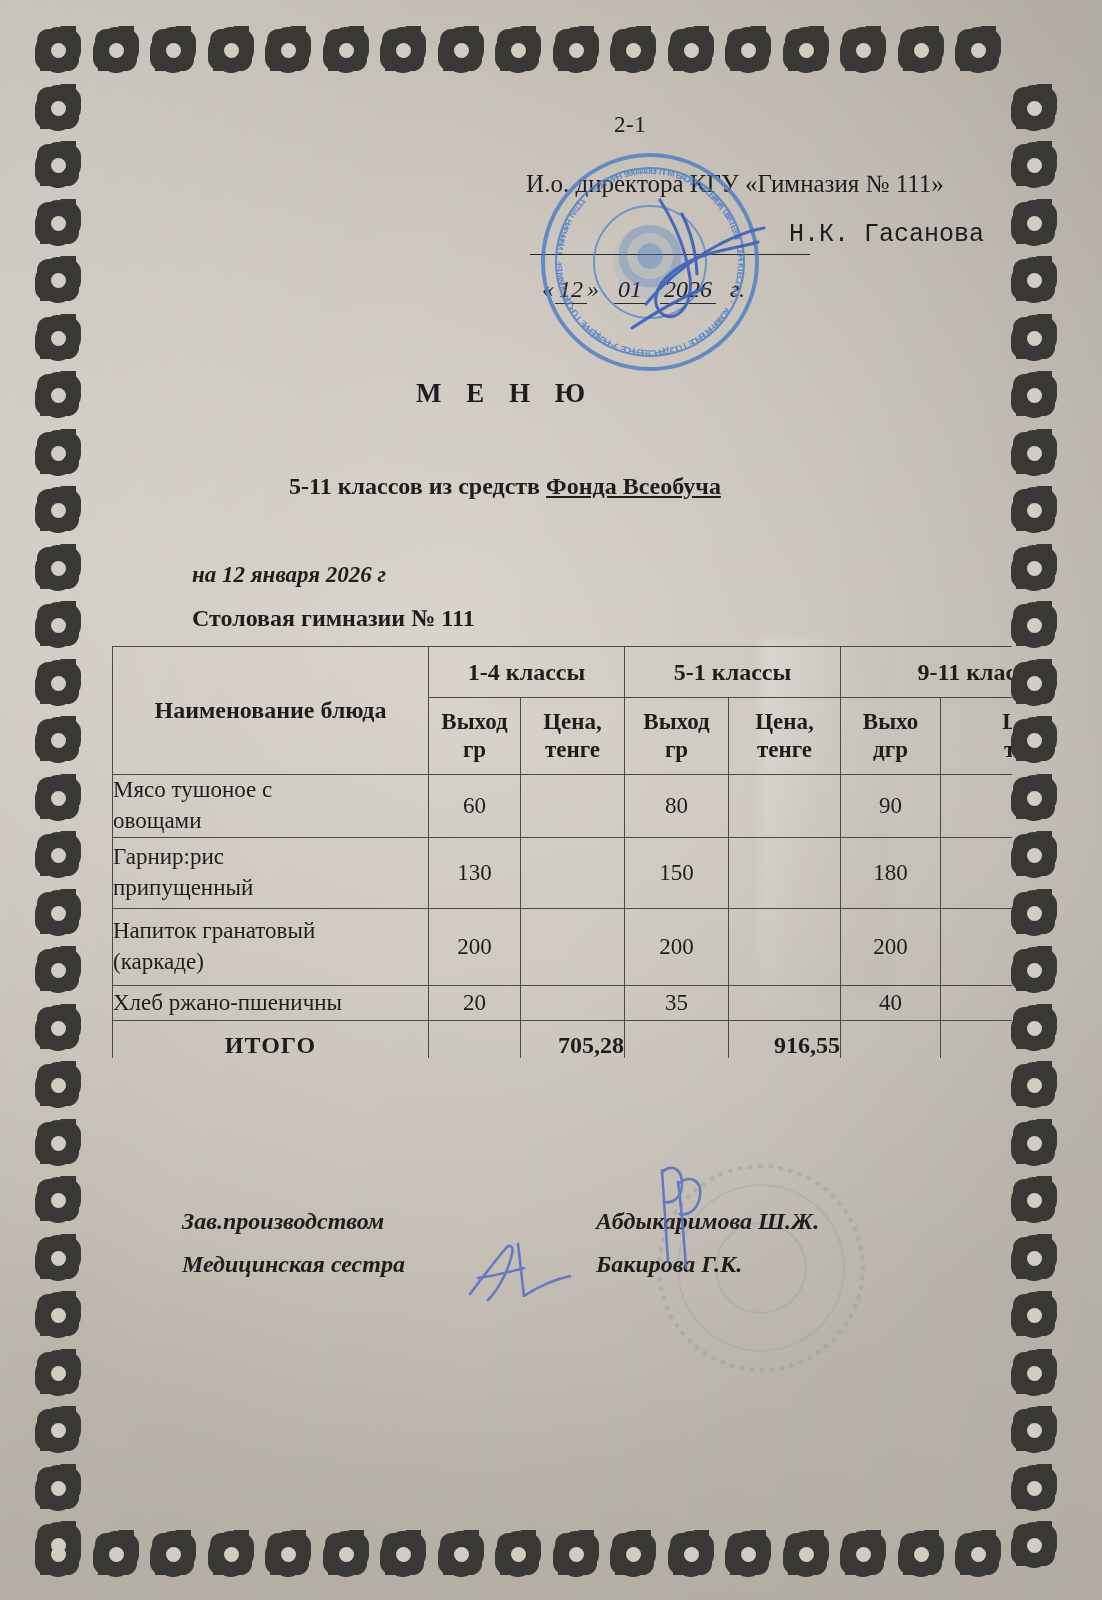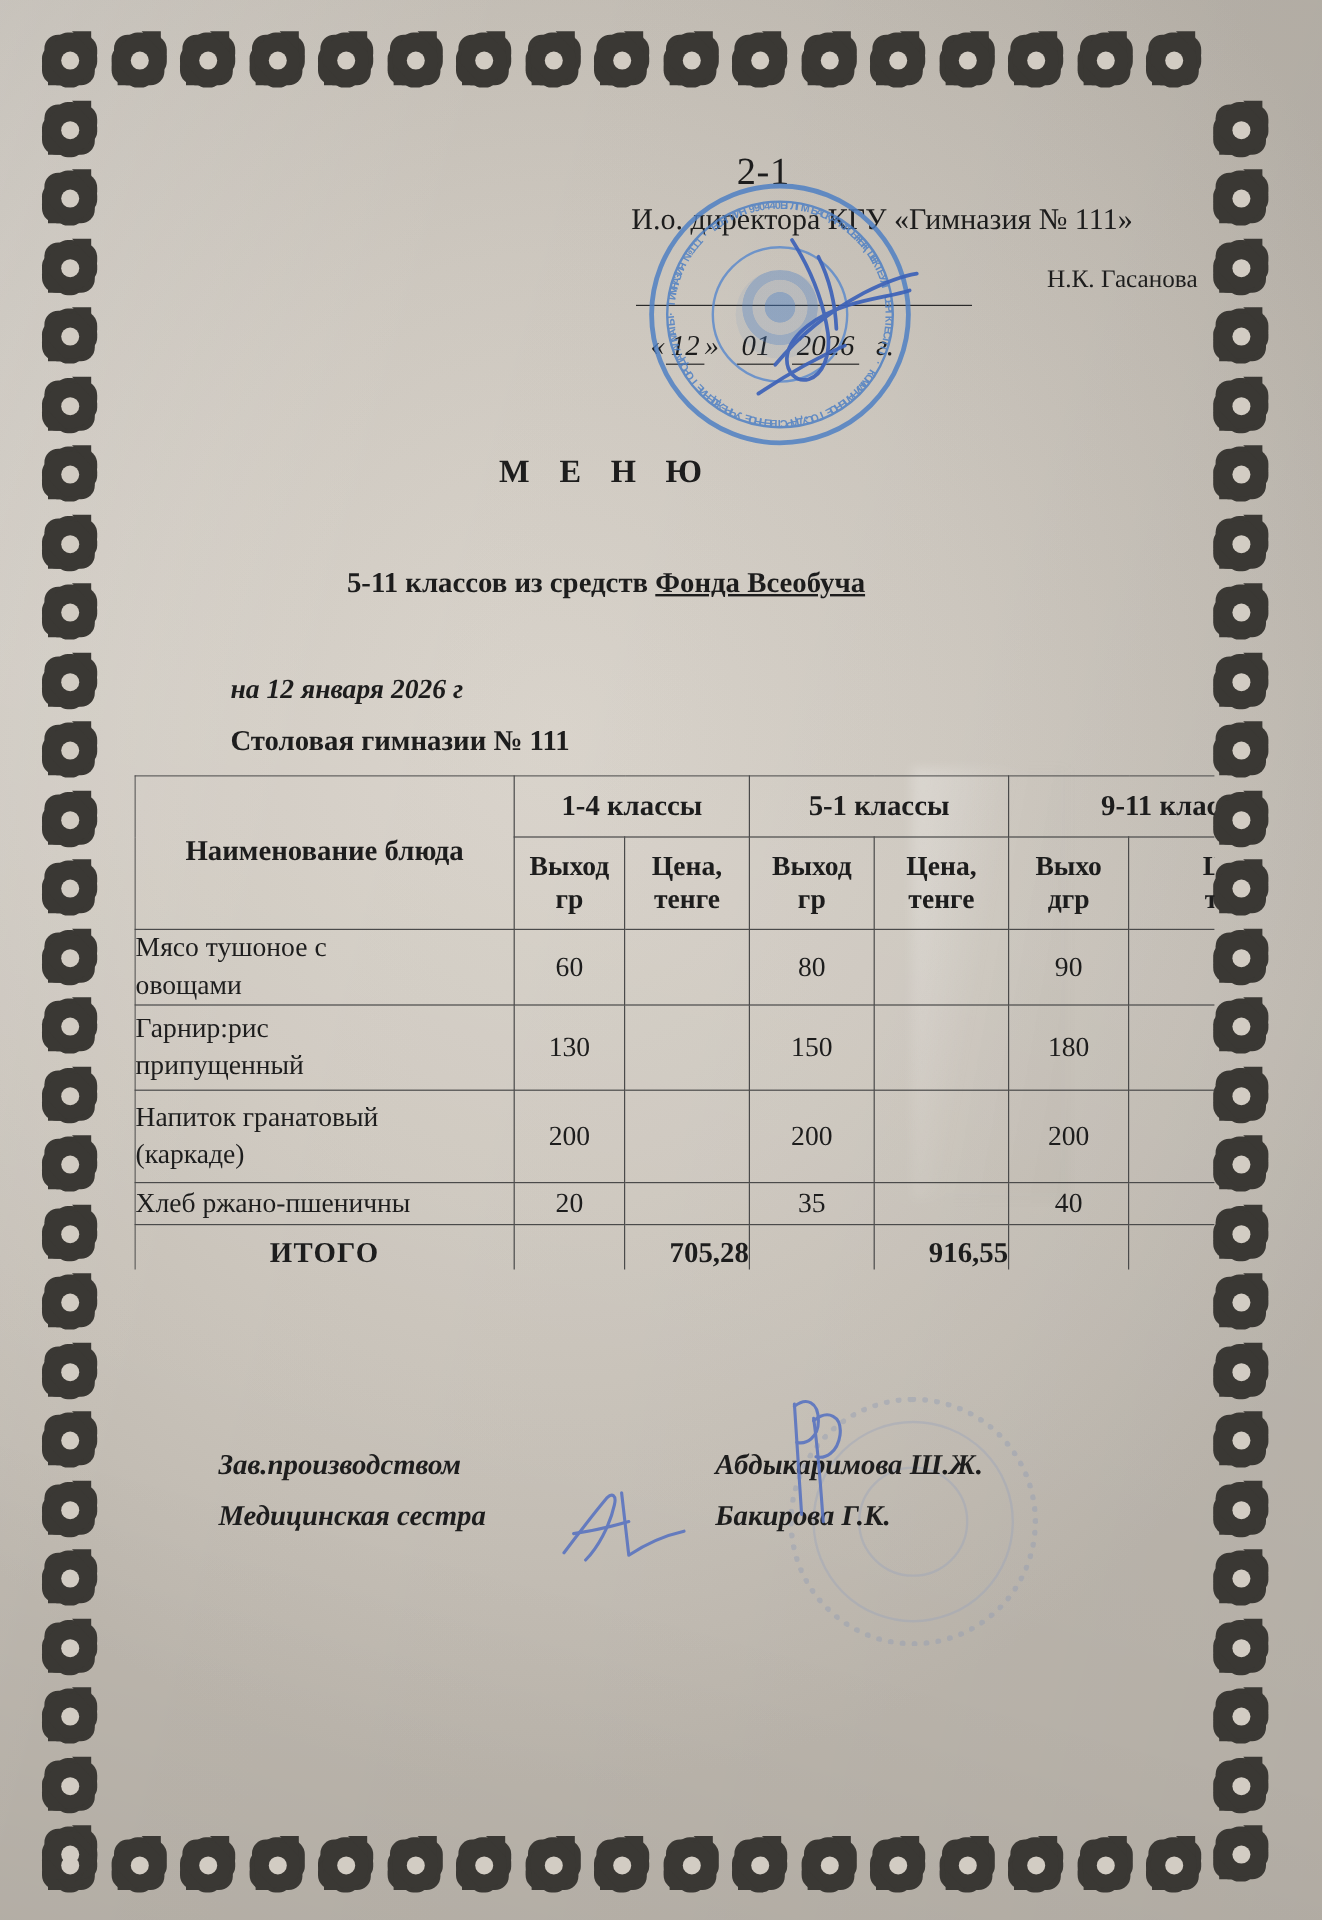--- a/index.html
+++ b/index.html
@@ -81,22 +81,22 @@
   }
 
   
   #content {
     position: absolute;
     left: 0; top: 0; right: 0; bottom: 0;
     z-index: 5;
   }
   .page-num {
     position: absolute;
-    left: 614px; top: 124px;
-    font-size: 32px;
+    left: 614px; top: 112px;
+    font-size: 23px;
     letter-spacing: 0.5px;
   }
   .approve-block {
     position: absolute;
     left: 470px; top: 158px;
     width: 530px;
     text-align: center;
   }
   .approve-word {
     font-size: 25px;
@@ -114,23 +114,24 @@
     height: 40px;
   }
   .sig-rule {
     position: absolute;
     left: 60px; top: 34px;
     width: 280px; height: 1px;
     background: #2a2a2a;
   }
   .approve-name {
     position: absolute;
-    right: 2px; top: 0;
-    font-size: 21px;
+    right: 16px; top: 0;
+    font-size: 25px;
     white-space: nowrap;
+    font-family: Liberation Mono, monospace;
   }
   .approve-date {
     position: relative;
     margin-top: 16px;
     height: 34px;
     text-align: left;
     padding-left: 72px;
     font-style: italic;
     font-size: 24px;
   }

